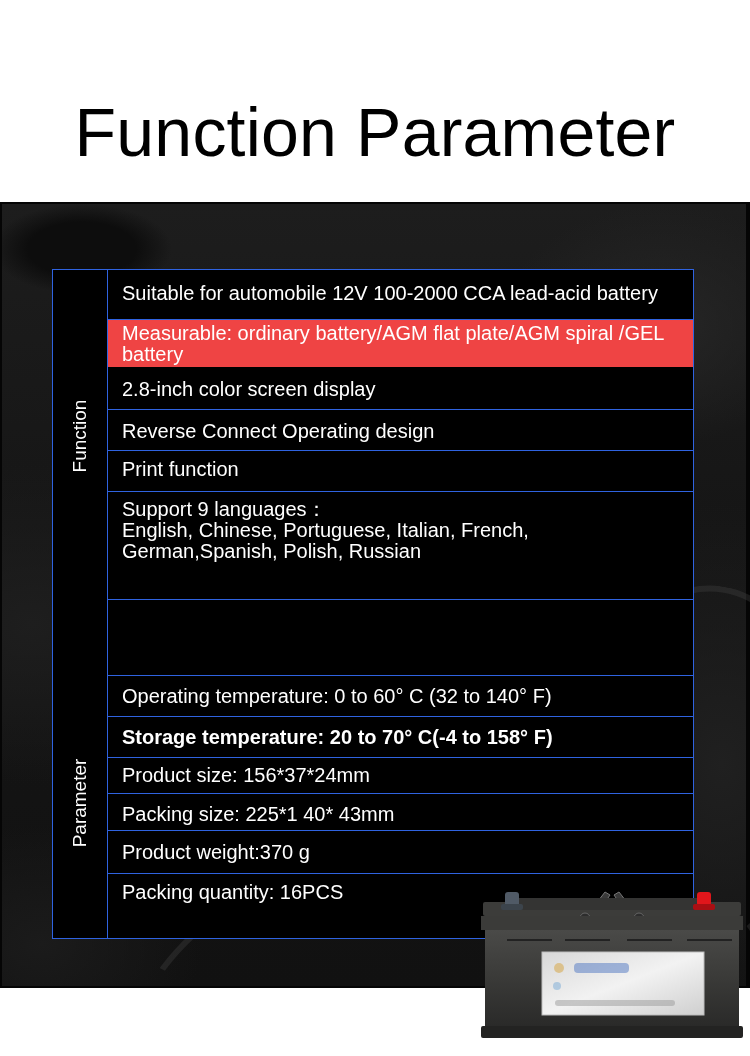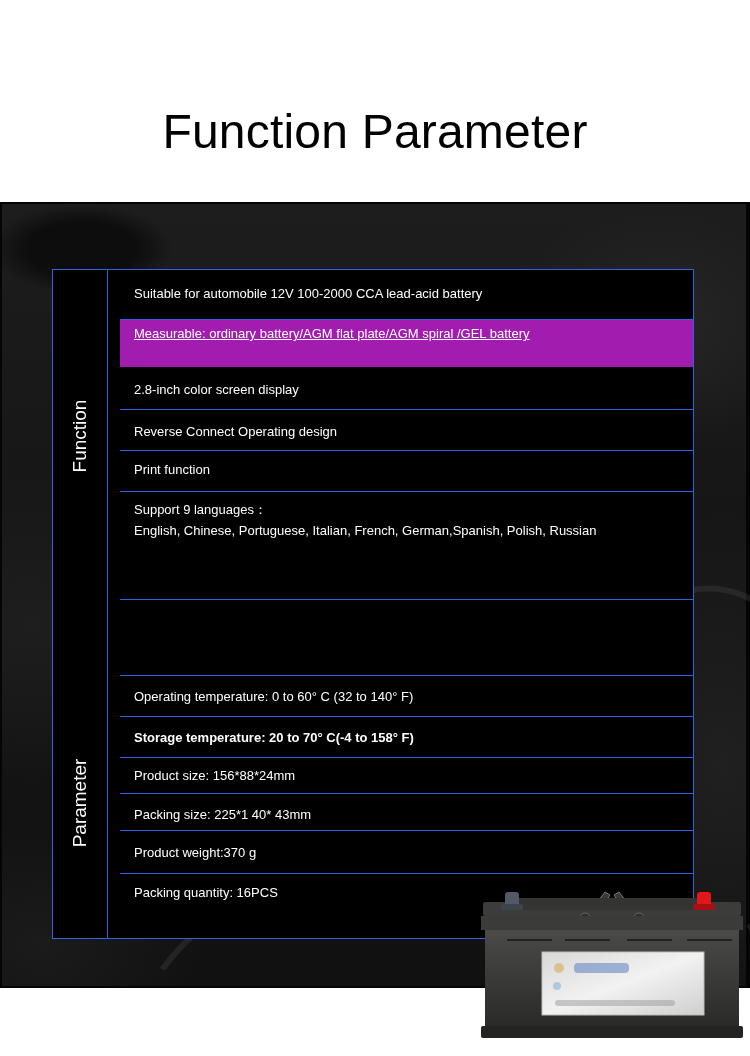--- a/index.html
+++ b/index.html
@@ -1,21 +1,21 @@
 <!DOCTYPE html>
 <html><head>
 <meta charset="utf-8">
 <style>
   * { box-sizing: border-box; margin: 0; padding: 0; }
   html, body { width: 750px; height: 1056px; background: #ffffff; overflow: hidden; }
   body { position: relative; font-family: "Liberation Sans", sans-serif; }
 
   .title {
     position: absolute; left: 0; top: 96px; width: 750px;
-    text-align: center; font-size: 48px; font-weight: 400; color: #000;
+    text-align: center; font-size: 68px; font-weight: 400; color: #000;
     letter-spacing: 0.2px; line-height: 72px;
   }
 
   .dark-panel {
     position: absolute; left: 0; top: 202px; width: 750px; height: 786px;
     border: 2px solid #050505; border-right-width: 4px;
     background:
       radial-gradient(ellipse 90px 45px at 80px 45px, #0d0d0d 60%, transparent 100%),
       radial-gradient(ellipse 160px 120px at 660px 120px, #262626 0%, transparent 100%),
       radial-gradient(ellipse 200px 160px at 30px 420px, #1e1e1e 0%, transparent 100%),
@@ -35,26 +35,26 @@
   .label-col {
     position: absolute; left: 0; top: 0; width: 55px; height: 100%;
     border-right: 1.5px solid #2f63e0;
   }
   .vlabel {
     position: absolute; left: 50%; color: #fff; font-size: 19px;
     white-space: nowrap; transform: translate(-50%, -50%) rotate(-90deg);
   }
   .rows { position: absolute; left: 55px; top: 0; right: 0; }
   .row {
-    position: absolute; left: 12px; right: 0;
+    position: absolute; left: 0; right: 0;
     border-bottom: 1.5px solid #2f63e0;
-    color: #fff; font-size: 13px; line-height: 21px;
+    color: #fff; font-size: 20px; line-height: 21px;
     padding: 13px 14px 0 14px;
   }
-  .row.highlight { background: #a21caf; padding-top: 3px; border-bottom: none; text-decoration: underline; }
+  .row.highlight { background: #ef4444; padding-top: 3px; border-bottom: none; }
   .row.last { border-bottom: none; }
 
   .battery {
     position: absolute; left: 477px; top: 880px; width: 270px; height: 160px;
   }
 </style>
 </head>
 <body>
 
 <div class="title">Function Parameter</div>
@@ -75,21 +75,21 @@
     <div class="row" style="top:97px; height:43px; padding-top:12px;"><span>2.8-inch color screen display</span></div>
     <div class="row" style="top:140px; height:41px; padding-top:11px;"><span>Reverse Connect Operating design</span></div>
     <div class="row" style="top:181px; height:41px; padding-top:8px;"><span>Print function</span></div>
     <div class="row" style="top:222px; height:108px; padding-top:7px;">
       <div>Support 9 languages：</div>
       <div>English, Chinese, Portuguese, Italian, French, German,Spanish, Polish, Russian</div>
     </div>
     <div class="row" style="top:330px; height:76px;"><span></span></div>
     <div class="row" style="top:406px; height:41px; padding-top:10px;"><span>Operating temperature: 0 to 60° C (32 to 140° F)</span></div>
     <div class="row" style="top:447px; height:41px; padding-top:10px;font-weight:bold;"><span>Storage temperature: 20 to 70° C(-4 to 158° F)</span></div>
-    <div class="row" style="top:488px; height:36px; padding-top:7px;"><span>Product size: 156*88*24mm</span></div>
+    <div class="row" style="top:488px; height:36px; padding-top:7px;"><span>Product size: 156*37*24mm</span></div>
     <div class="row" style="top:524px; height:37px; padding-top:10px;"><span>Packing size: 225*1 40* 43mm</span></div>
     <div class="row" style="top:561px; height:43px; padding-top:11px;"><span>Product weight:370 g</span></div>
     <div class="row last" style="top:604px; height:64px; padding-top:8px;"><span>Packing quantity: 16PCS</span></div>
   </div>
 </div>
 
 <svg class="battery" viewBox="0 0 270 160">
   <defs>
     <linearGradient id="bodyG" x1="0" y1="0" x2="0" y2="1">
       <stop offset="0" stop-color="#4a4a48"></stop>

